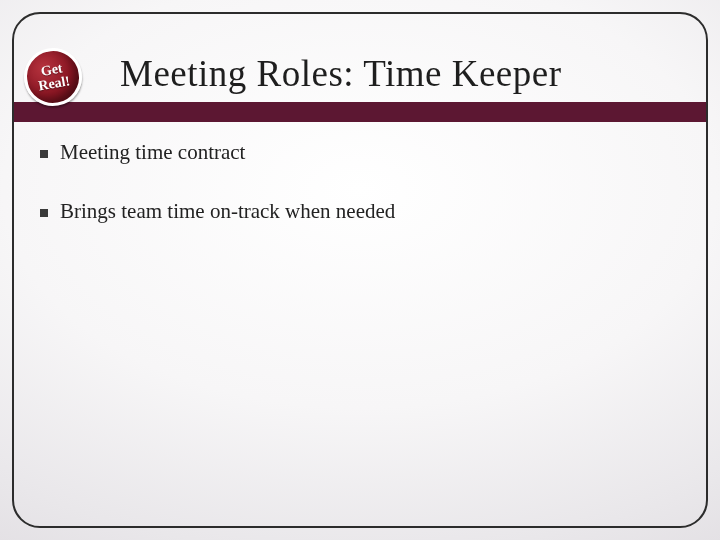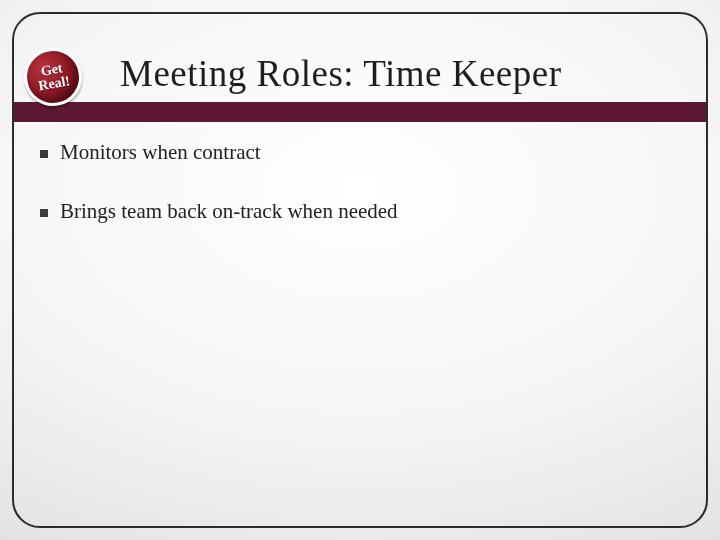--- a/index.html
+++ b/index.html
@@ -116,22 +116,22 @@
         <span>Real!</span>
       </div>
     </div>
   </div>
 
   <div class="title">Meeting Roles:  Time Keeper</div>
 
   <div class="content">
     <div class="bullet-row">
       <div class="bullet"></div>
-      <div class="bullet-text">Monitors when contract</div>
+      <div class="bullet-text">Meeting time contract</div>
     </div>
     <div class="bullet-row">
       <div class="bullet"></div>
-      <div class="bullet-text">Brings team back on-track when needed</div>
+      <div class="bullet-text">Brings team time on-track when needed</div>
     </div>
   </div>
 
   <div class="frame"></div>
 </div>
 
 </body></html>

